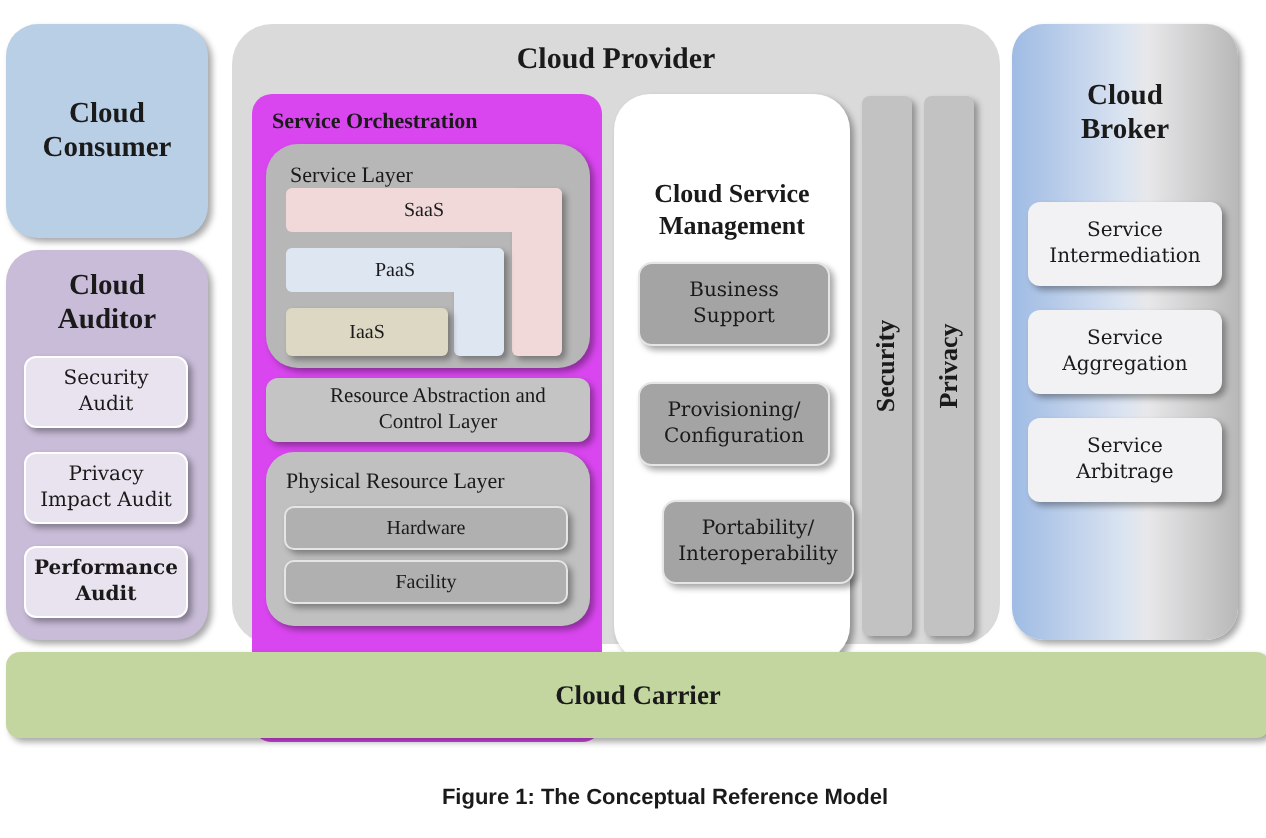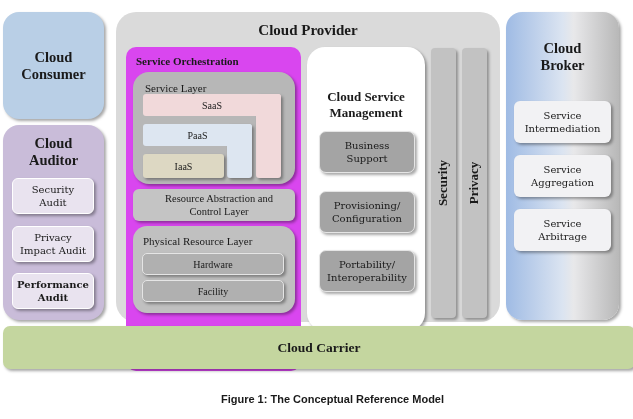--- a/index.html
+++ b/index.html
@@ -120,21 +120,21 @@
       <div>Management</div>
     </div>
     <div class="abs csm-item center shadow" style="top:84px; flex-direction:column;">
       <div>Business</div>
       <div>Support</div>
     </div>
     <div class="abs csm-item center shadow" style="top:144px; flex-direction:column;">
       <div>Provisioning/</div>
       <div>Configuration</div>
     </div>
-    <div class="abs csm-item center shadow" style="top:203px; flex-direction:column;">
+    <div class="abs csm-item center shadow" style="top:203px; flex-direction:column;margin-left:12px;">
       <div>Portability/</div>
       <div>Interoperability</div>
     </div>
   </div>
 
   <div class="abs bar center shadow" style="left:315px;">
     <span>Security</span>
   </div>
   <div class="abs bar center shadow" style="left:346px;">
     <span>Privacy</span>

